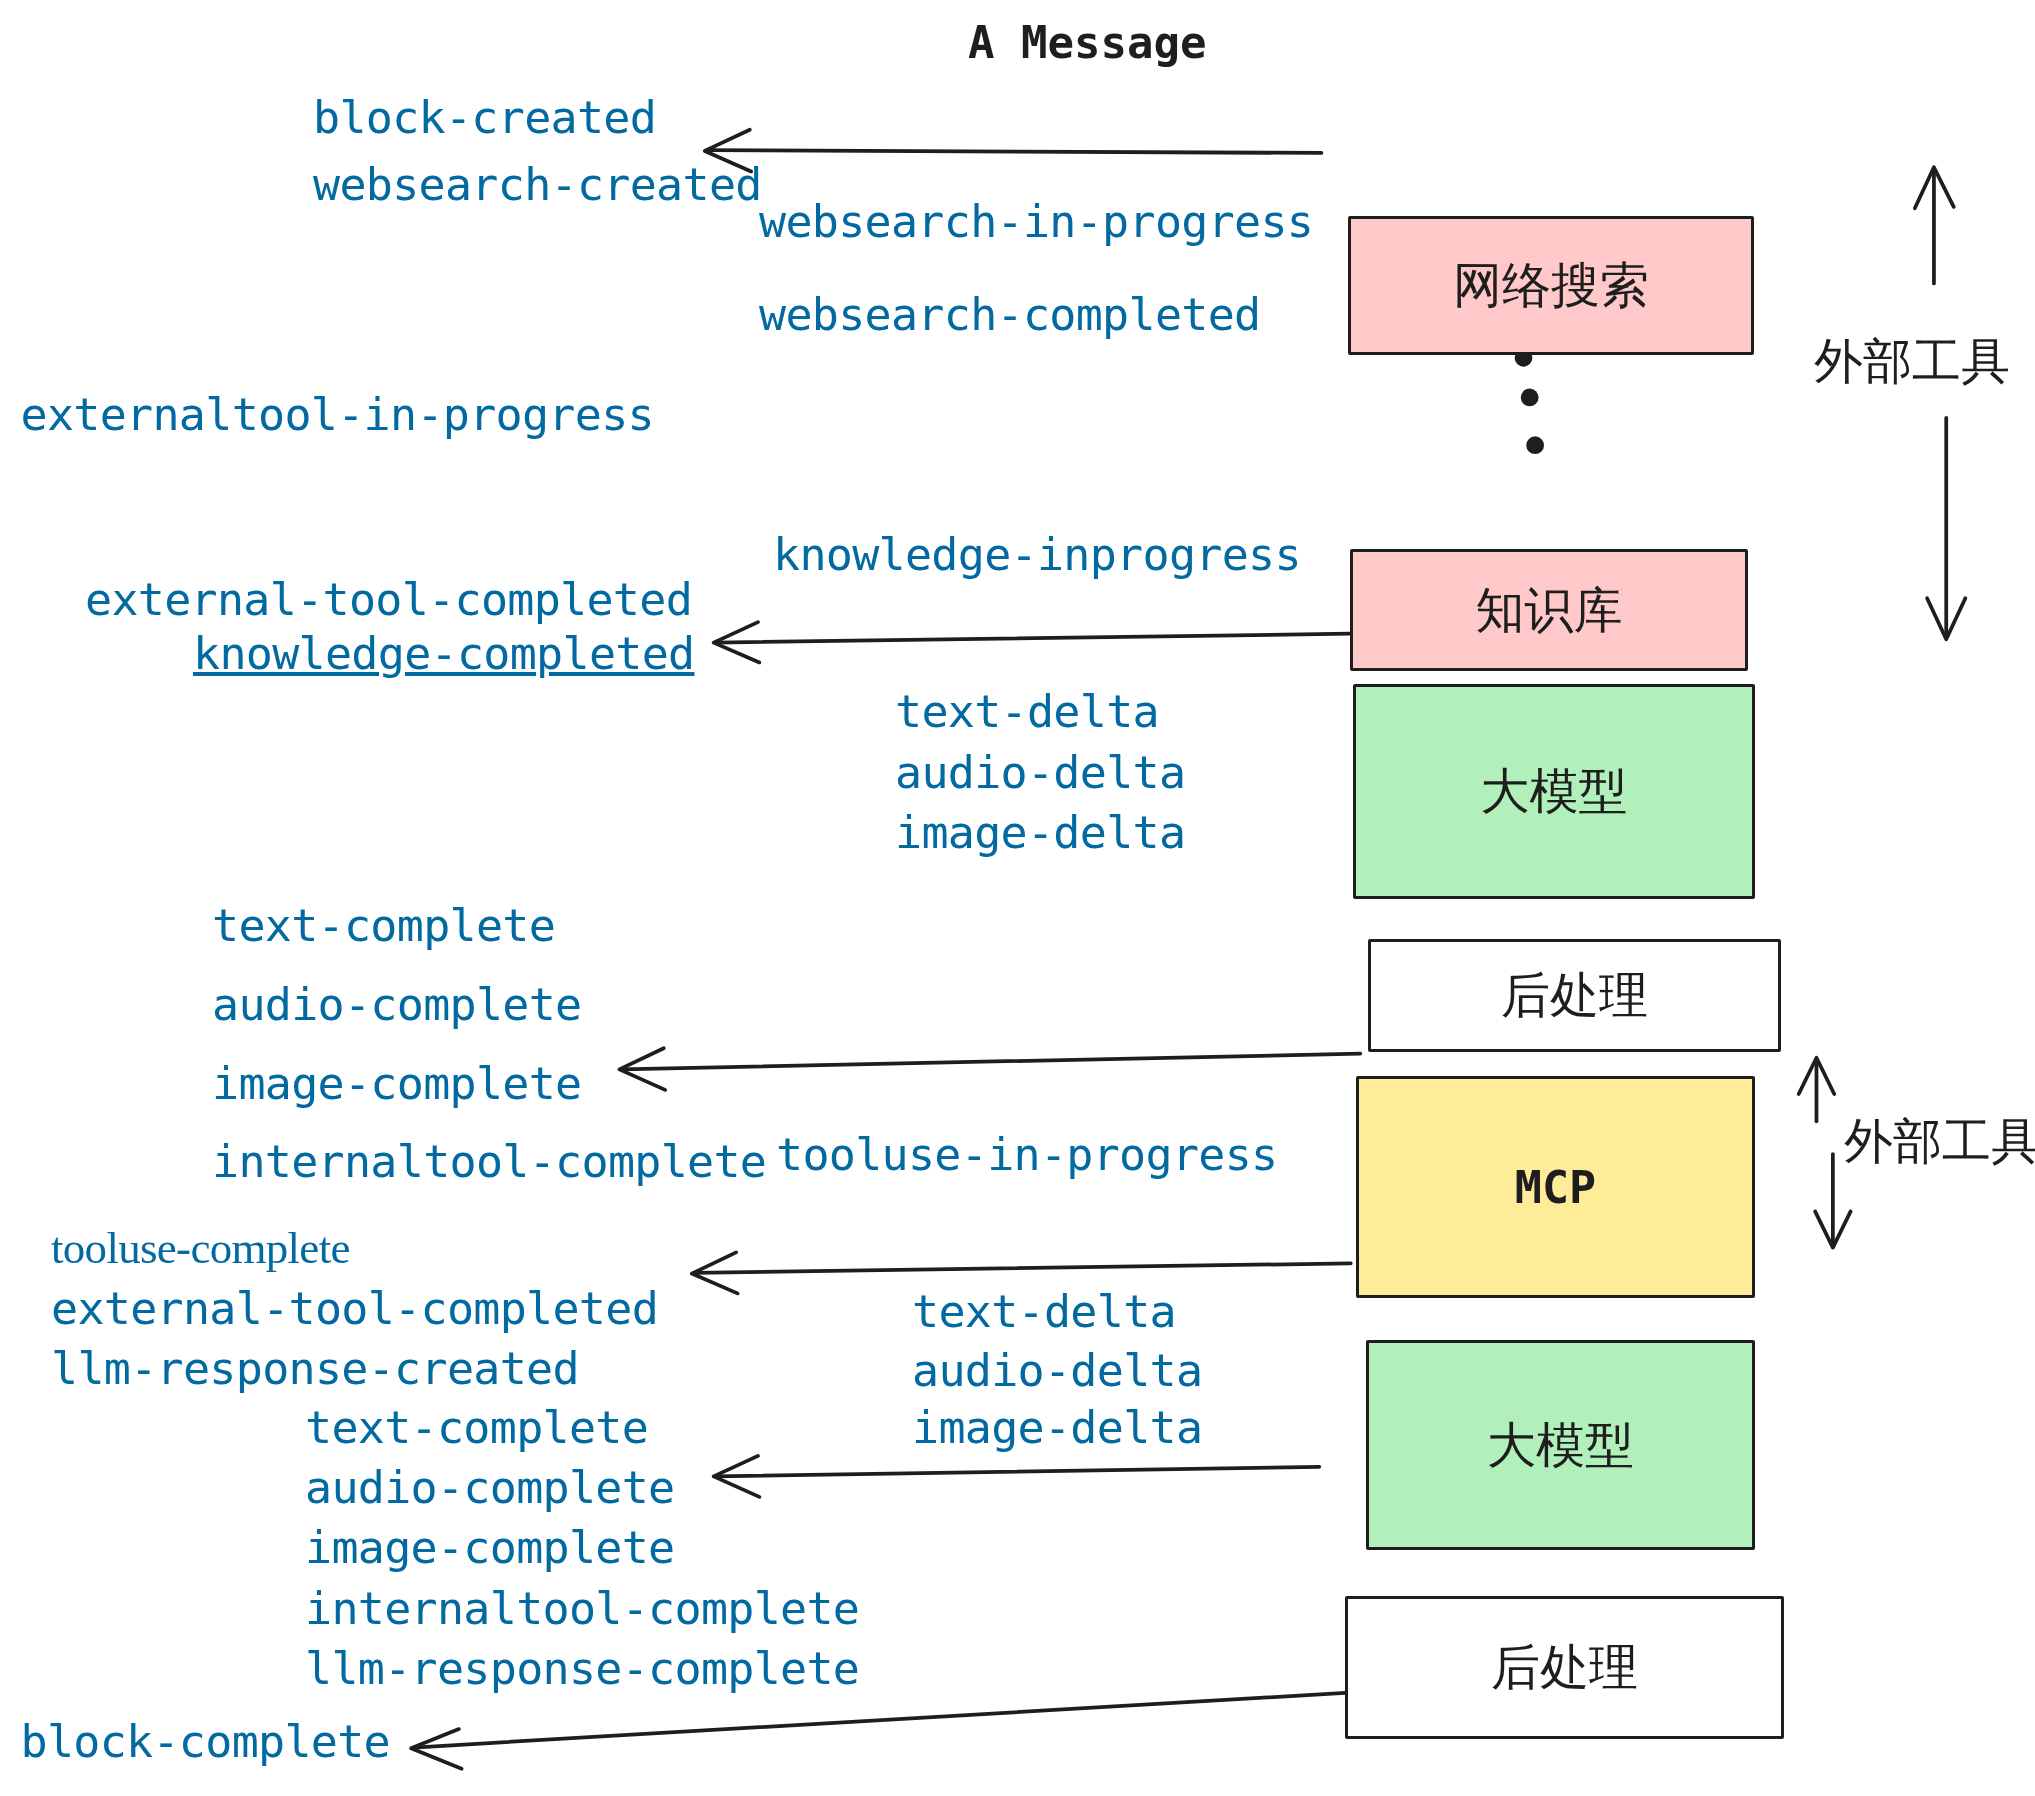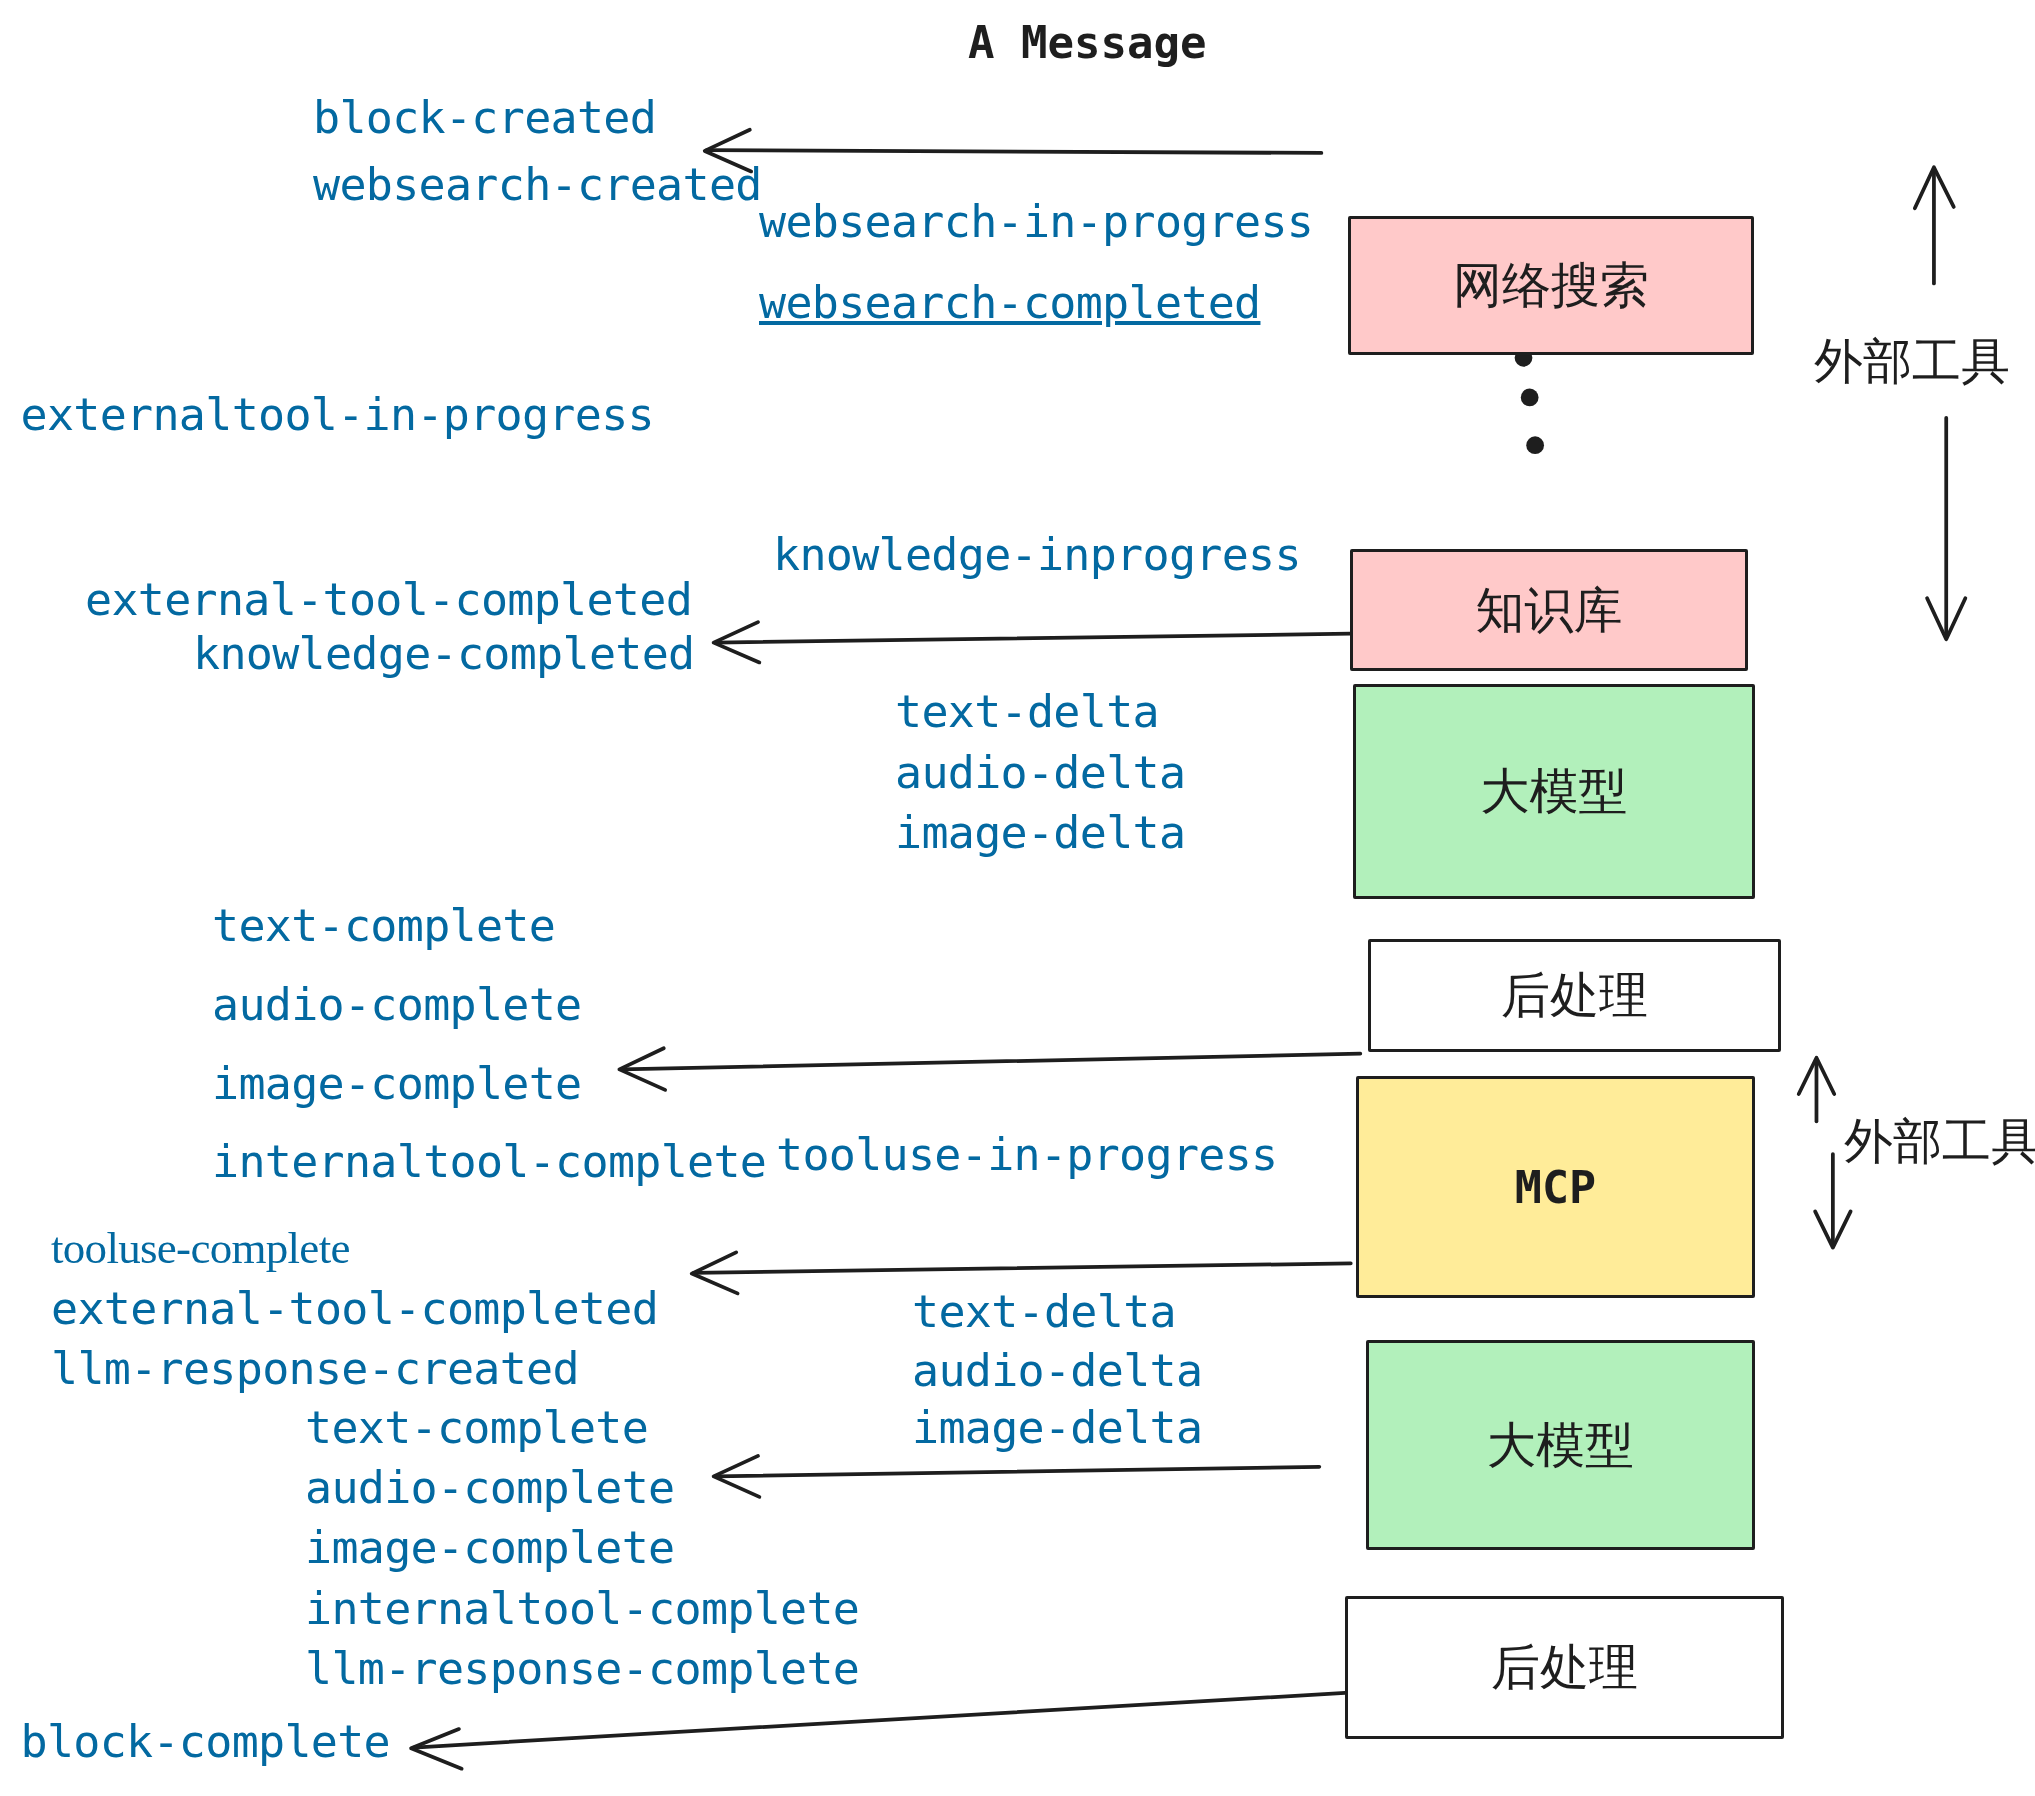--- a/index.html
+++ b/index.html
@@ -116,25 +116,25 @@
   <div class="box" style="left:1345px;top:1552px;width:439px;height:143px;background:#ffffff;">
     <span>后处理</span>
   </div>
 
   <div class="side-label" style="left:1814px;top:335px;">外部工具</div>
   <div class="side-label" style="left:1844px;top:1115px;">外部工具</div>
 
   <div class="evt" style="left:313px;top:94px;">block-created</div>
   <div class="evt" style="left:313px;top:161px;">websearch-created</div>
   <div class="evt" style="left:759px;top:198px;">websearch-in-progress</div>
-  <div class="evt" style="left:759px;top:279px;text-decoration:underline;">websearch-completed</div>
+  <div class="evt" style="left:759px;top:291px;">websearch-completed</div>
   <div class="evt" style="left:20.5px;top:391px;">externaltool-in-progress</div>
   <div class="evt" style="left:773px;top:531px;">knowledge-inprogress</div>
   <div class="evt" style="left:85px;top:576px;">external-tool-completed</div>
-  <div class="evt" style="left:193px;top:630px;">knowledge-completed</div>
+  <div class="evt" style="left:193px;top:630px;text-decoration:underline;">knowledge-completed</div>
   <div class="evt" style="left:895px;top:688px;">text-delta</div>
   <div class="evt" style="left:895px;top:749px;">audio-delta</div>
   <div class="evt" style="left:895px;top:809px;">image-delta</div>
   <div class="evt" style="left:212px;top:902px;">text-complete</div>
   <div class="evt" style="left:212px;top:981px;">audio-complete</div>
   <div class="evt" style="left:212px;top:1060px;">image-complete</div>
   <div class="evt" style="left:212px;top:1138px;">internaltool-complete</div>
   <div class="evt" style="left:776px;top:1131px;text-align:right;">tooluse-in-progress</div>
   <div class="evt" style="left:51px;top:1225px;font-family:Liberation Serif, serif;">tooluse-complete</div>
   <div class="evt" style="left:51px;top:1285px;">external-tool-completed</div>

